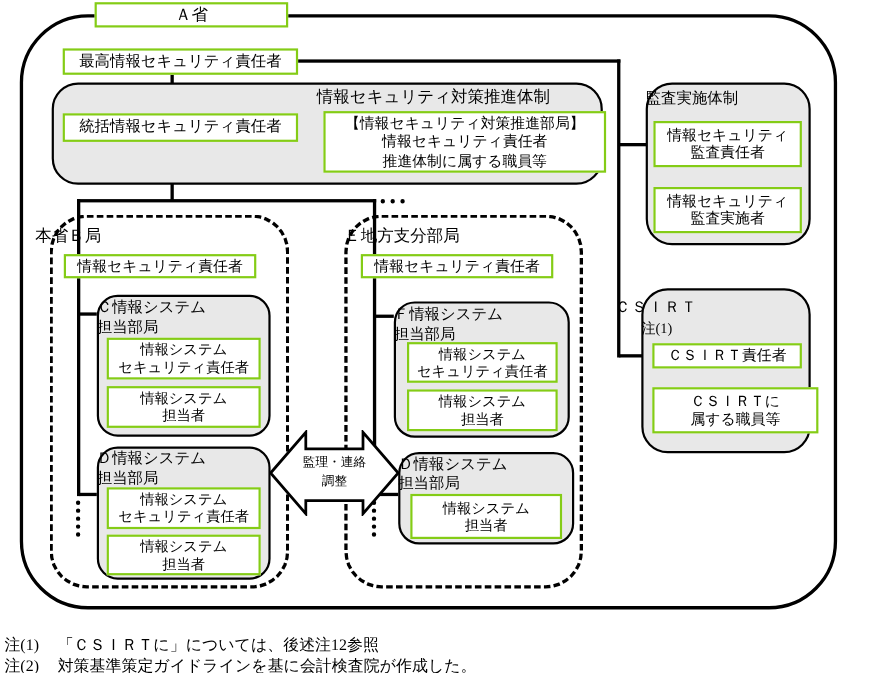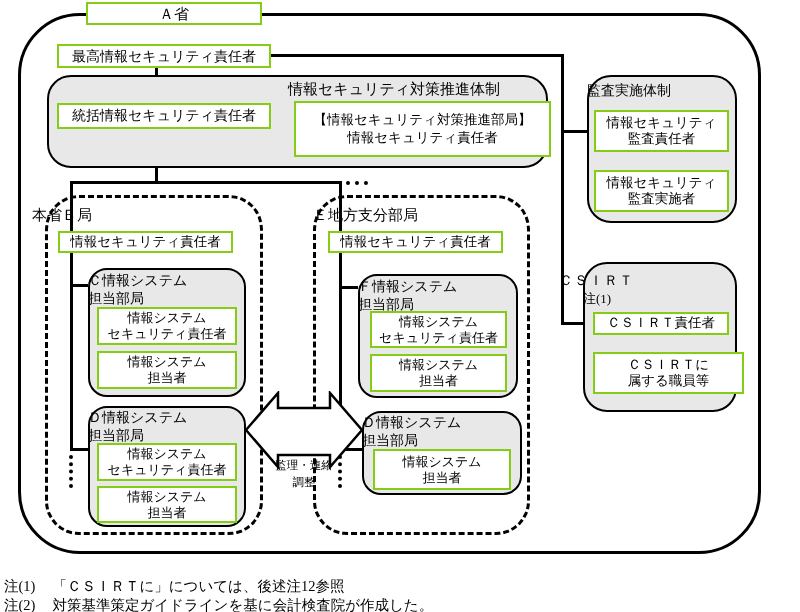--- a/index.html
+++ b/index.html
@@ -32,21 +32,21 @@
     text-align:left;z-index:4;line-height:1.25;
   }
   .line{background:#000;z-index:2;}
   .dots-v{width:0;border-left:4px dotted #000;z-index:2;}
   .dots-h{height:0;border-top:4px dotted #000;z-index:2;}
   .fs15{font-size:15px;}
   .fs14{font-size:14px;}
   .fs135{font-size:13.5px;}
   .fs13{font-size:13px;}
   .arrow-svg{z-index:5;}
-  .arrow-label{z-index:6;text-align:center;font-size:11.5px;line-height:1.3;margin-top:44px;}
+  .arrow-label{z-index:6;text-align:center;font-size:11.5px;line-height:1.3;}
   .note-row{
     display:flex;z-index:4;font-size:14.5px;white-space:nowrap;
   }
   .note-ref{margin-right:17px;}
 </style>
 </head>
 <body>
 
 <div class="abs outer" style="left:18px;top:13px;width:743px;height:541px;"></div>
 
@@ -79,20 +79,21 @@
 </div>
 
 <div class="abs panel" style="left:47px;top:75px;width:501px;height:93px;"></div>
 <div class="abs title fs15" style="left:288px;top:80px;width:245px;">情報セキュリティ対策推進体制</div>
 <div class="abs box fs14" style="left:57px;top:103px;width:214px;height:26px;">
   <span>統括情報セキュリティ責任者</span>
 </div>
 <div class="abs box fs135" style="left:294px;top:101px;width:257px;height:56px;line-height:1.3;">
   <span>【情報セキュリティ対策推進部局】</span>
   <span>情報セキュリティ責任者</span>
+  <span>推進体制に属する職員等</span>
 </div>
 
 <div class="abs panel" style="left:587px;top:75px;width:150px;height:148px;"></div>
 <div class="abs title fs14" style="left:587px;top:82px;width:150px;">監査実施体制</div>
 <div class="abs box fs135" style="left:594px;top:110px;width:135px;height:42px;">
   <span>情報セキュリティ</span>
   <span>監査責任者</span>
 </div>
 <div class="abs box fs135" style="left:594px;top:170px;width:135px;height:42px;">
   <span>情報セキュリティ</span>

